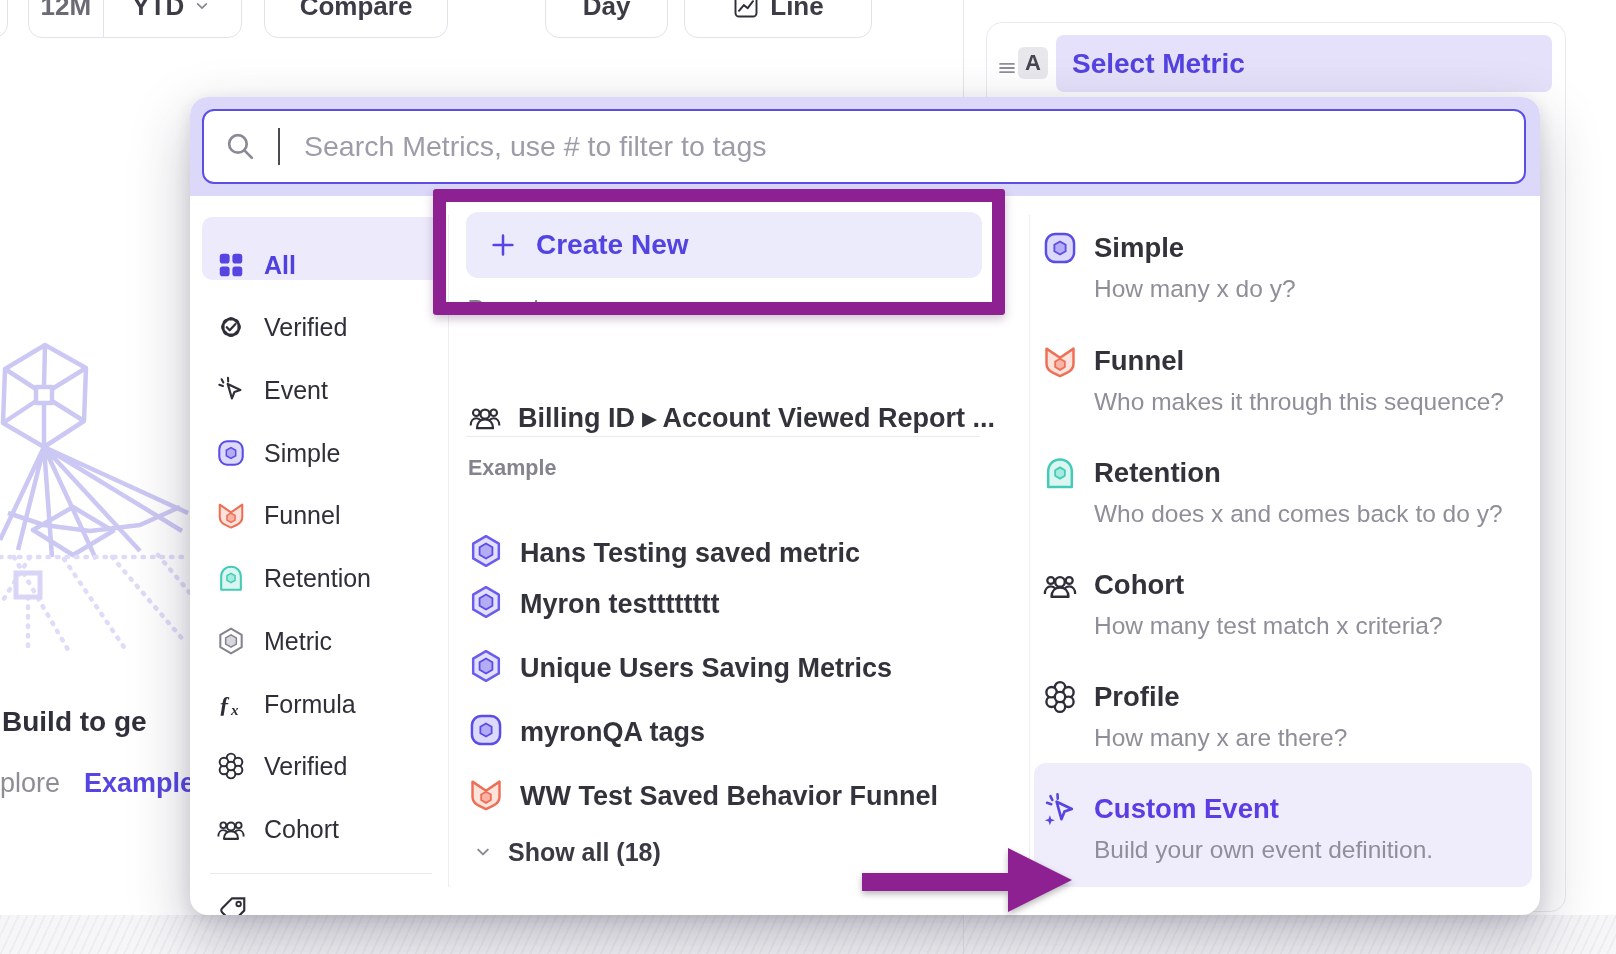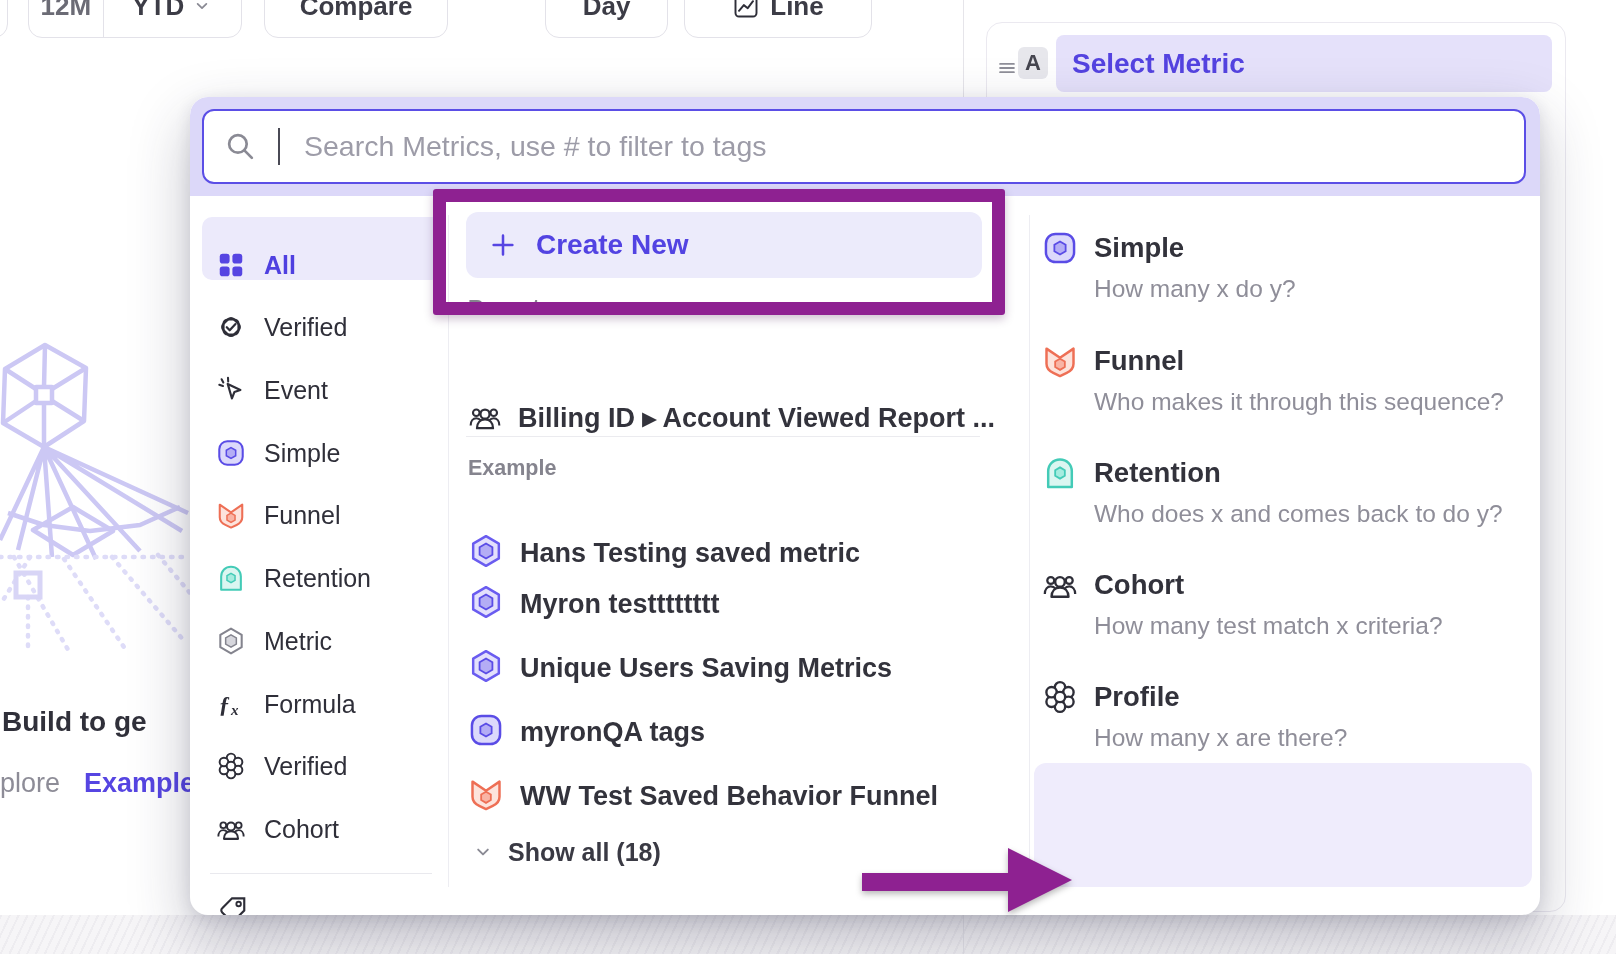--- a/index.html
+++ b/index.html
@@ -433,19 +433,32 @@
             <circle cx="16" cy="24.6" r="4.6"></circle>
             <circle cx="8.5" cy="20.3" r="4.6"></circle>
             <circle cx="8.5" cy="11.7" r="4.6"></circle>
             <circle cx="16" cy="16" r="4.6"></circle>
           </g>
         </svg>
       </span>
       <div class="type-title">Profile</div>
       <div class="type-desc">How many x are there?</div>
     </div>
+    <div class="type-row hl" style="top: 688px;">
+      <span class="icon i36 ic-indigo">
+        <svg viewBox="0 0 32 32">
+          <path d="M13 9.5 L26.5 16 L20 18.2 L17.3 25 Z" fill="none" stroke="currentColor" stroke-width="2.4" stroke-linejoin="round"></path>
+          <path d="M7.5 4.5 L9.2 8" stroke="currentColor" stroke-width="2.3" stroke-linecap="round"></path>
+          <path d="M13.8 3 L14 6.8" stroke="currentColor" stroke-width="2.3" stroke-linecap="round"></path>
+          <path d="M4.5 10.5 L8.2 11.7" stroke="currentColor" stroke-width="2.3" stroke-linecap="round"></path>
+          <path d="M7 21.5 L8.2 24.8 L11.5 26 L8.2 27.2 L7 30.5 L5.8 27.2 L2.5 26 L5.8 24.8 Z" fill="currentColor"></path>
+        </svg>
+      </span>
+      <div class="type-title">Custom Event</div>
+      <div class="type-desc">Build your own event definition.</div>
+    </div>
   </div>
 
 <div class="abs" id="annotation-box"></div>
 <svg class="abs" id="annotation-arrow" viewBox="0 0 236 92">
   <rect x="12" y="35" width="150" height="18" fill="#8e2191"></rect>
   <polygon points="158,10 158,74 222,42" fill="#8e2191"></polygon>
 </svg>
 
 </body></html>

